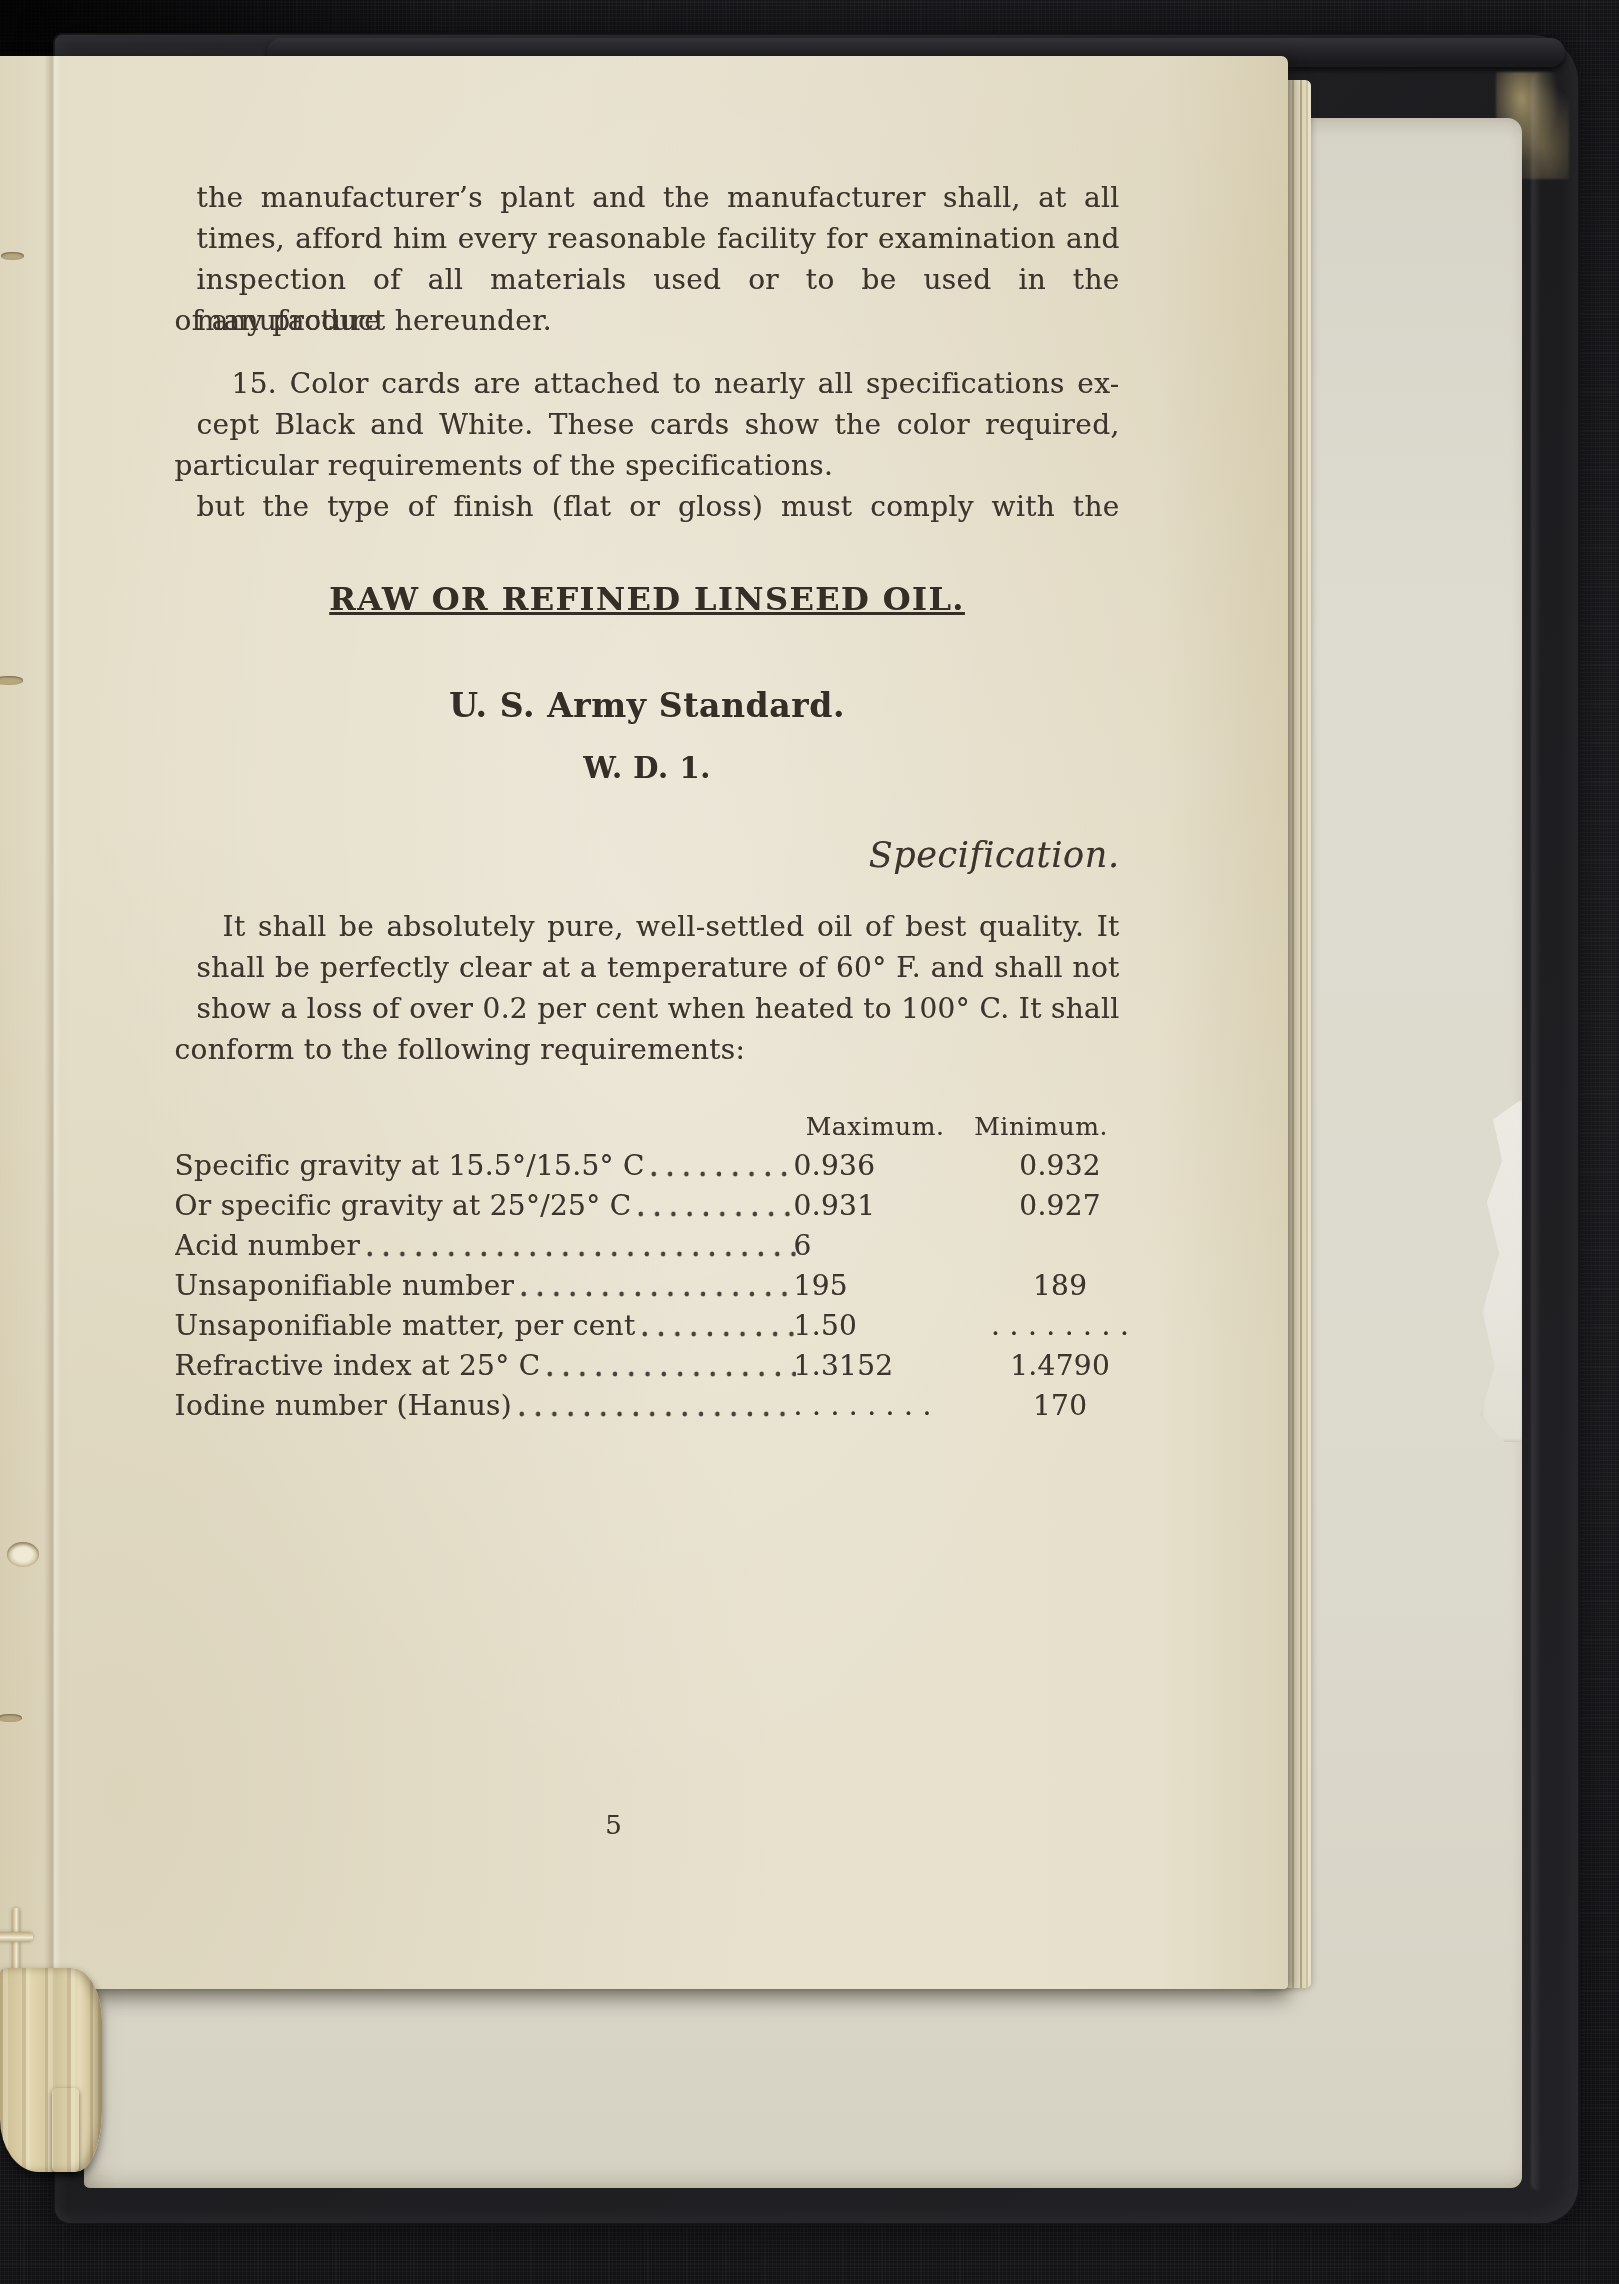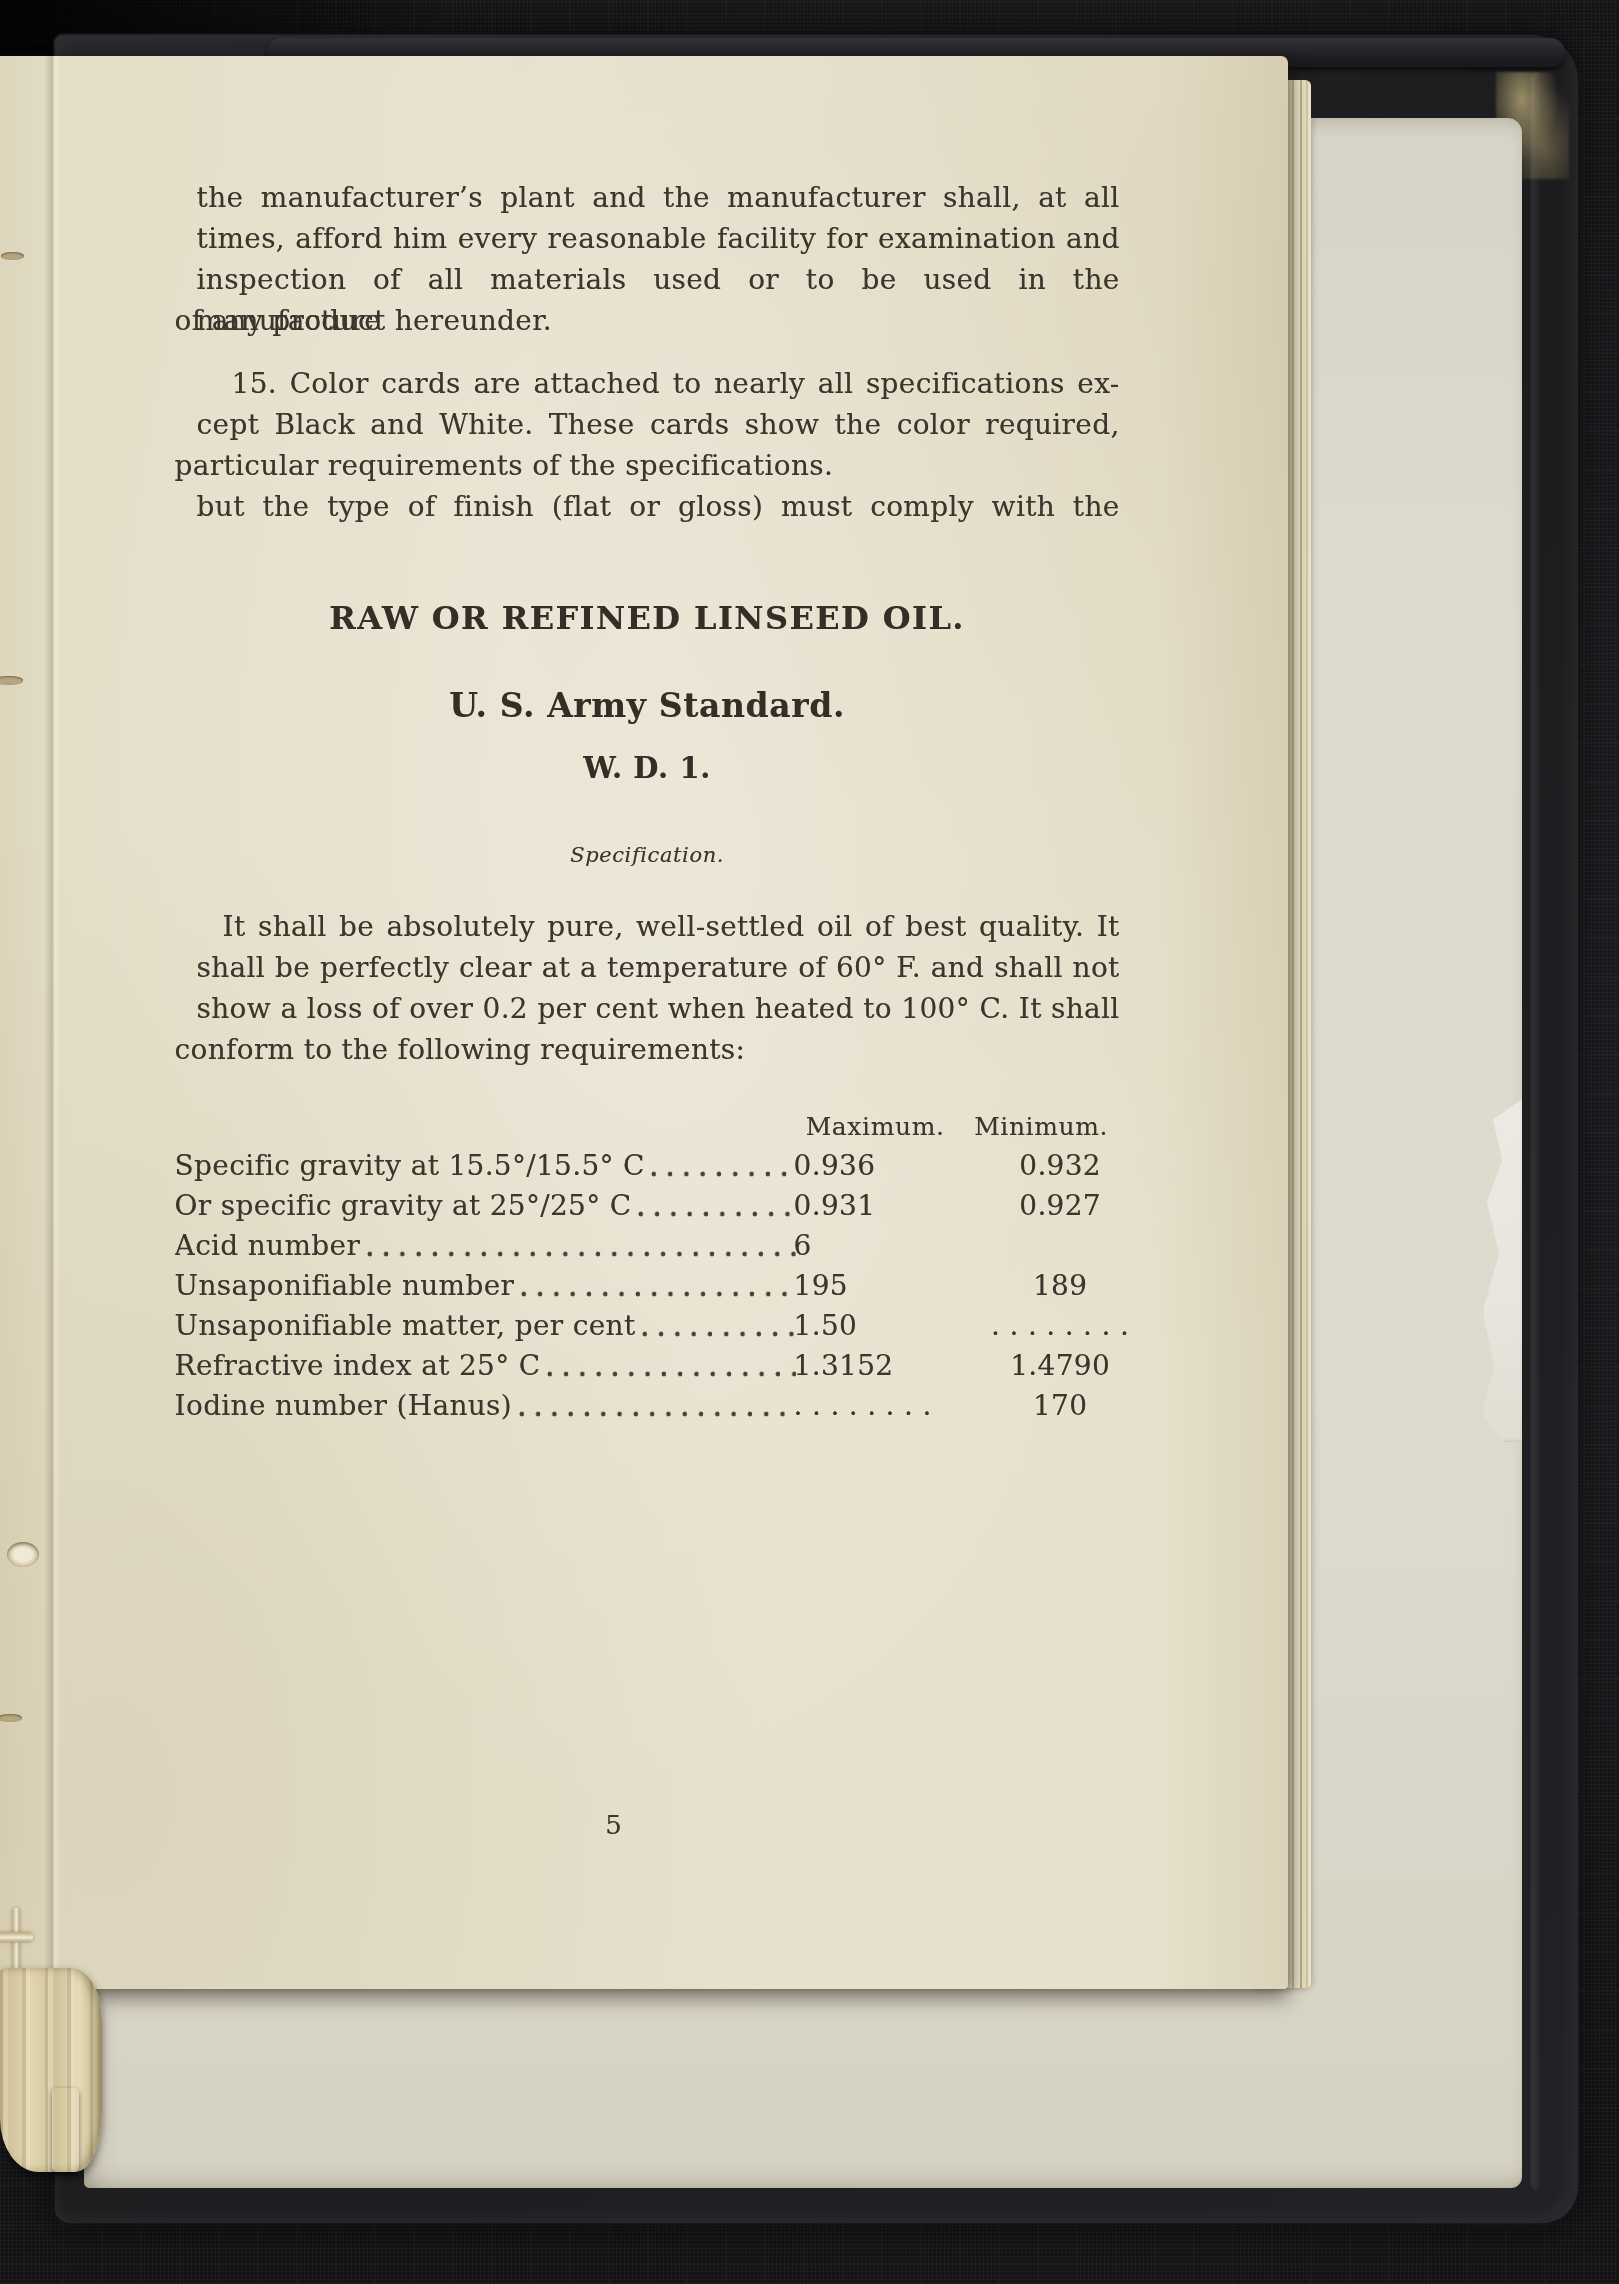--- a/index.html
+++ b/index.html
@@ -124,28 +124,28 @@
   
   .content{position:absolute;left:183px;top:0;width:945px;color:#3c342d;
            text-shadow:0 0 0.6px rgba(60,50,40,.45);letter-spacing:0.3px;}
   .blk{position:absolute;left:0;width:945px;}
   .line{height:41px;line-height:41px;font-size:28px;}
   .jl{text-align:justify;text-align-last:justify;margin-left:22px;}
   .ll{text-align:left;text-align-last:left;}
   .ind1{text-indent:35px;}
   .ind2{text-indent:26px;}
 
-  .title{top:539px;height:47px;line-height:47px;font-size:32px;font-weight:bold;
-         text-align:center;letter-spacing:1.4px;color:#352e27;}
+  .title{top:520px;height:47px;line-height:47px;font-size:32px;font-weight:bold;
+         text-align:center;letter-spacing:1.4px;color:#352e27;text-decoration:underline;}
   .subtitle{top:630px;height:39px;line-height:39px;font-size:33px;font-weight:bold;
             text-align:center;letter-spacing:0.6px;color:#352e27;}
   .designation{top:693px;height:39px;line-height:39px;font-size:29px;font-weight:bold;
                text-align:center;letter-spacing:0.6px;color:#352e27;}
-  .section{top:781px;height:36px;line-height:36px;font-size:21px;font-style:italic;
-           text-align:center;letter-spacing:0.6px;}
+  .section{top:781px;height:36px;line-height:36px;font-size:35px;font-style:italic;
+           text-align:right;letter-spacing:0.6px;}
 
   .thead{position:absolute;top:1051px;left:0;width:945px;height:39px;line-height:39px;font-size:25px;}
   .thmax{position:absolute;left:619px;width:163px;text-align:center;letter-spacing:0.6px;}
   .thmin{position:absolute;left:782px;width:169px;text-align:center;letter-spacing:0.6px;}
   .trows{position:absolute;top:1090px;left:0;width:945px;}
   .trow{position:relative;height:40px;line-height:40px;font-size:28px;}
   .tlabel{position:absolute;left:0;top:0;width:624px;height:40px;
           display:flex;align-items:flex-end;white-space:nowrap;overflow:hidden;}
   .tlabel .txt{line-height:40px;}
   .lead{flex:1 1 auto;height:5.6px;margin:0 2.2px 9px 6.7px;

